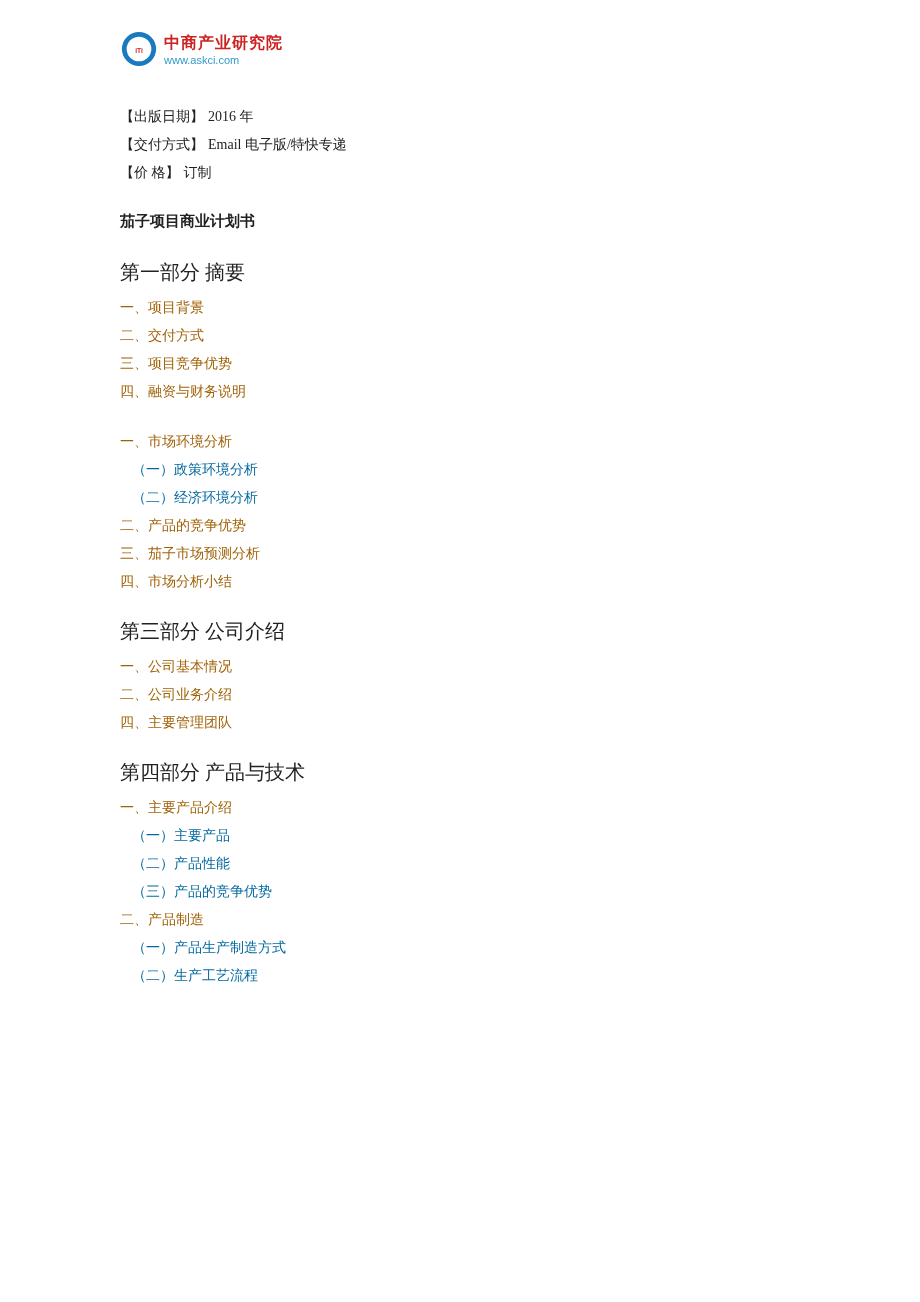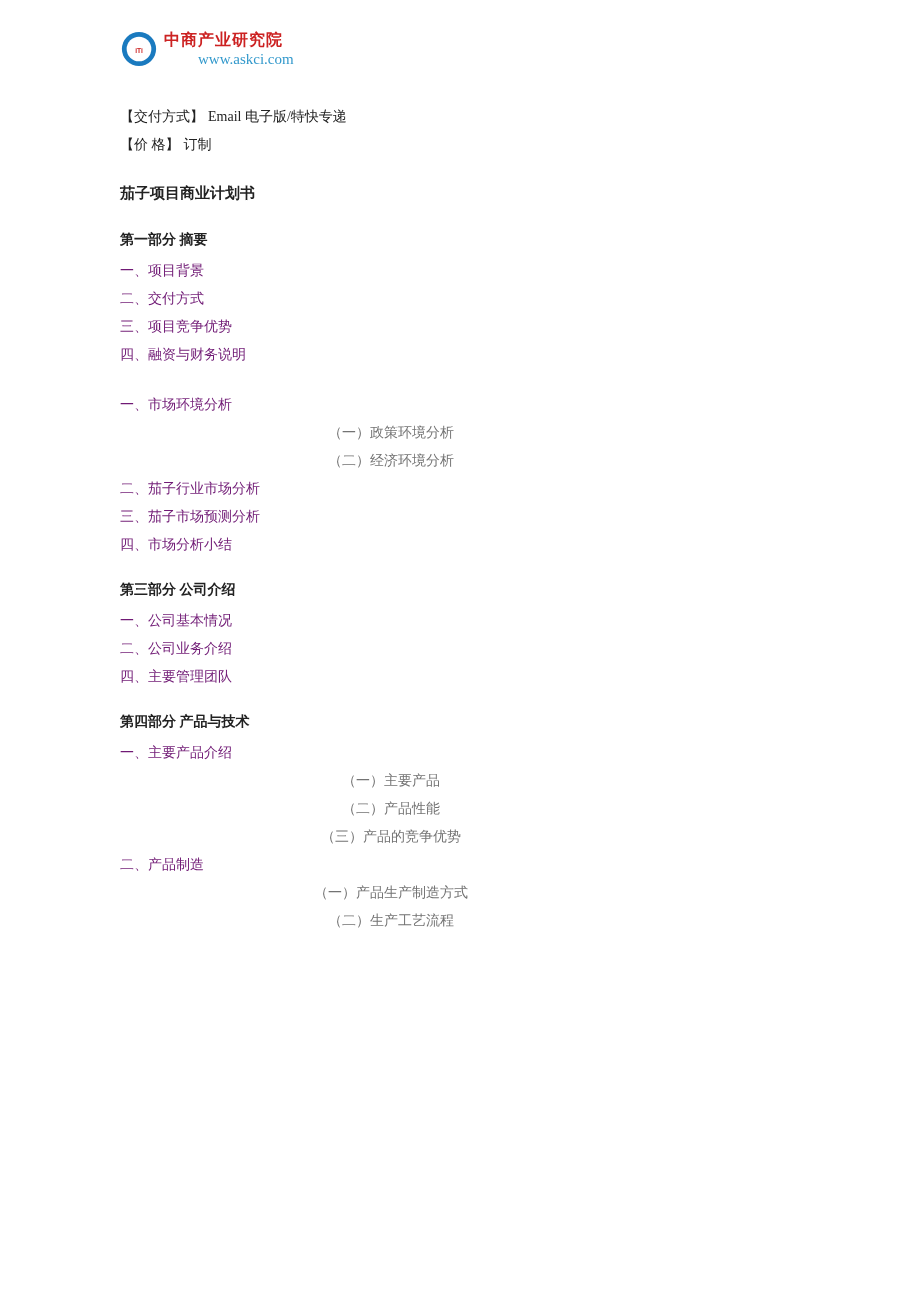--- a/index.html
+++ b/index.html
@@ -44,24 +44,23 @@
 
     .logo-name {
       font-size: 16px;
       font-weight: bold;
       color: #cc2222;
       font-family: "SimHei", "黑体", sans-serif;
       letter-spacing: 1px;
     }
 
     .logo-url {
-      font-size: 15px;
+      font-size: 11px;
       color: #3399cc;
-      font-family: Liberation Serif, serif;
-      margin-left: 34px;
+      font-family: Liberation Sans, sans-serif;
     }
 
     
     .meta-info {
       margin-bottom: 30px;
     }
 
     .meta-row {
       display: flex;
       align-items: baseline;
@@ -88,39 +87,38 @@
       margin-bottom: 28px;
       margin-top: 24px;
     }
 
     
     .section-block {
       margin-bottom: 22px;
     }
 
     .section-header {
-      font-size: 14px;
-      font-weight: bold;
+      font-size: 20px;
+      font-weight: normal;
       color: #222222;
       margin-bottom: 8px;
     }
 
     .section-item {
       font-size: 14px;
-      color: #701a75;
+      color: #a16207;
       line-height: 2.0;
       padding-left: 0;
     }
 
     .section-subitem {
       font-size: 14px;
-      color: #737373;
+      color: #0369a1;
       line-height: 2.0;
       padding-left: 12px;
-      text-align: center;
     }
 
     
     .logo-svg {
       width: 38px;
       height: 38px;
     }
   </style>
 </head>
 <body>
@@ -144,20 +142,24 @@
       </svg>
       <div class="logo-text-block">
         <span class="logo-name">中商产业研究院</span>
         <span class="logo-url">www.askci.com</span>
       </div>
     </div>
   </div>
 
   <div class="meta-info">
     <div class="meta-row">
+      <span class="meta-label">【出版日期】</span>
+      <span class="meta-value">2016 年</span>
+    </div>
+    <div class="meta-row">
       <span class="meta-label">【交付方式】</span>
       <span class="meta-value">Email 电子版/特快专递</span>
     </div>
     <div class="meta-row">
       <span class="meta-label">【价         格】</span>
       <span class="meta-value">订制</span>
     </div>
   </div>
 
   <div class="doc-title">茄子项目商业计划书</div>
@@ -169,21 +171,21 @@
       <div class="section-item">一、项目背景</div>
       <div class="section-item">二、交付方式</div>
       <div class="section-item">三、项目竞争优势</div>
       <div class="section-item">四、融资与财务说明</div>
     </div>
 
     <div class="section-block">
       <div class="section-item">一、市场环境分析</div>
       <div class="section-subitem">（一）政策环境分析</div>
       <div class="section-subitem">（二）经济环境分析</div>
-      <div class="section-item">二、茄子行业市场分析</div>
+      <div class="section-item">二、产品的竞争优势</div>
       <div class="section-item">三、茄子市场预测分析</div>
       <div class="section-item">四、市场分析小结</div>
     </div>
 
     <div class="section-block">
       <div class="section-header">第三部分  公司介绍</div>
       <div class="section-item">一、公司基本情况</div>
       <div class="section-item">二、公司业务介绍</div>
       <div class="section-item">四、主要管理团队</div>
     </div>

